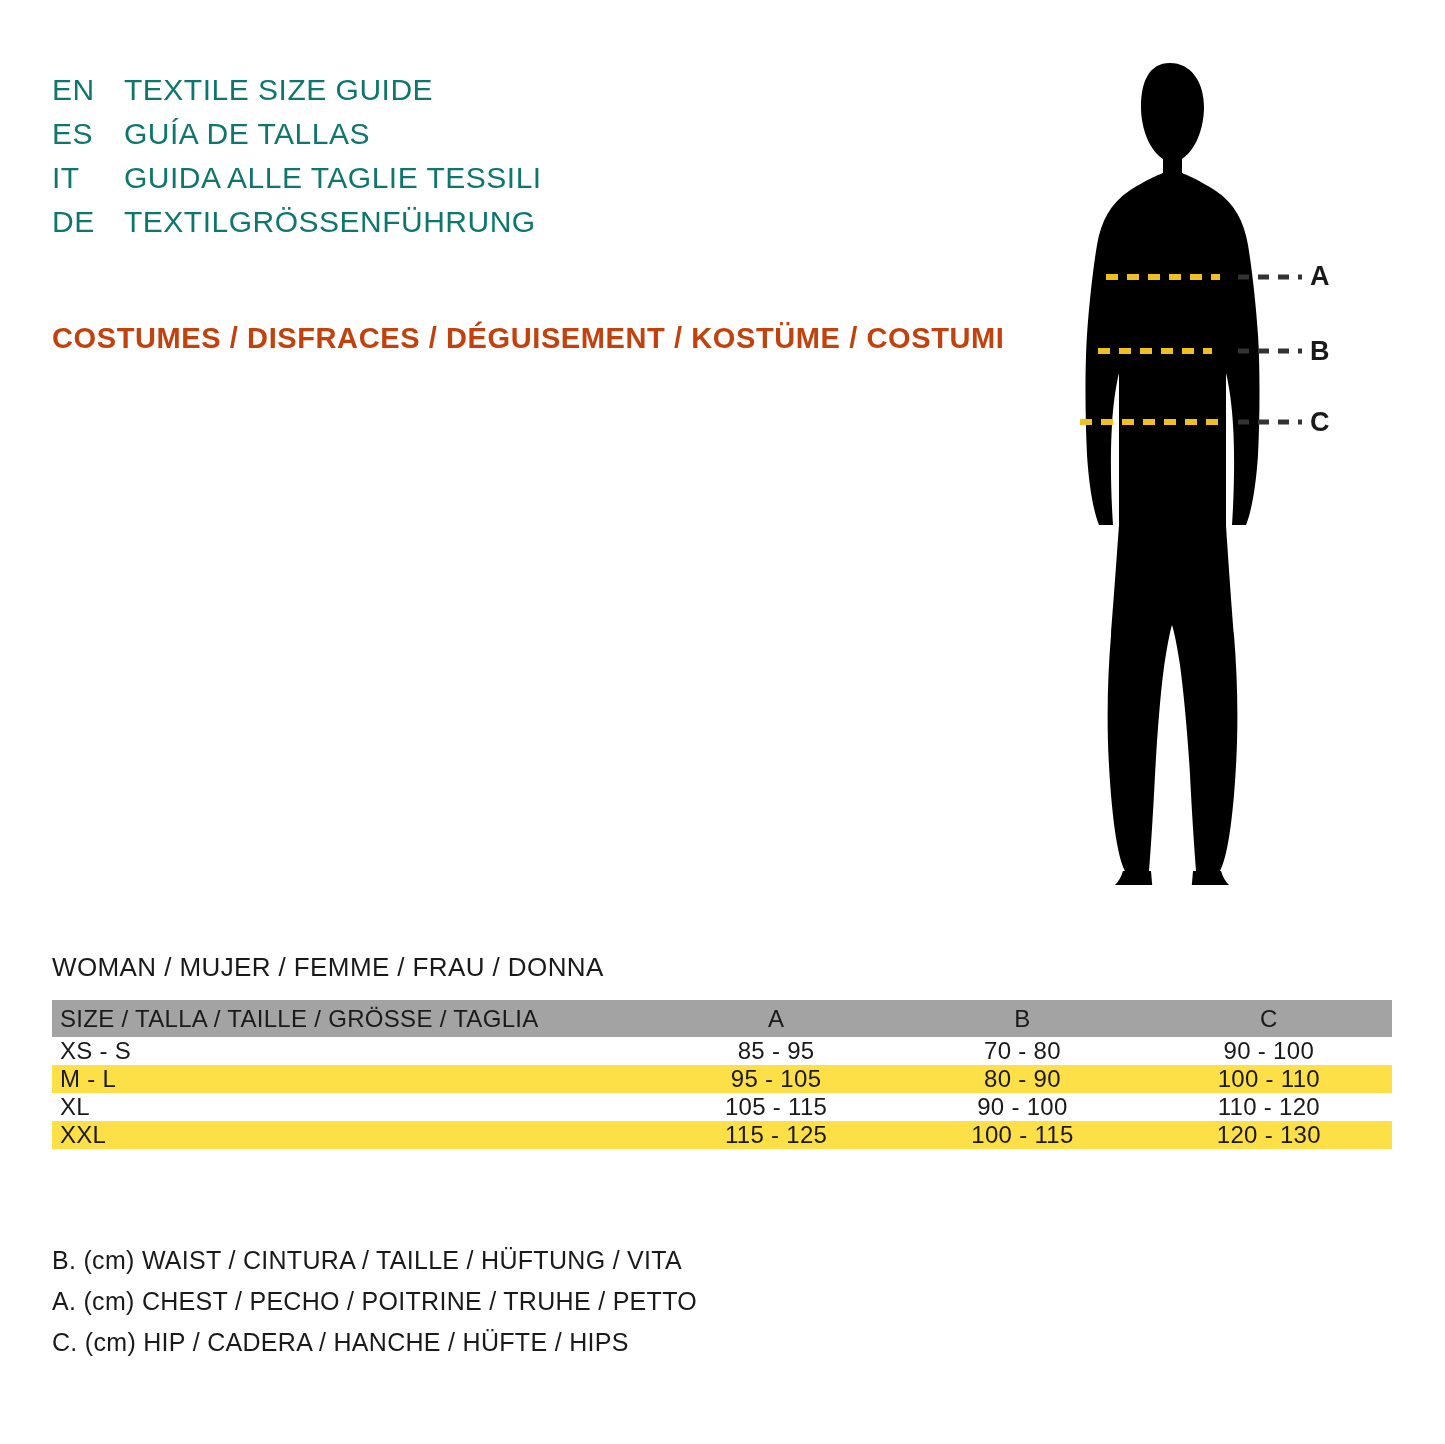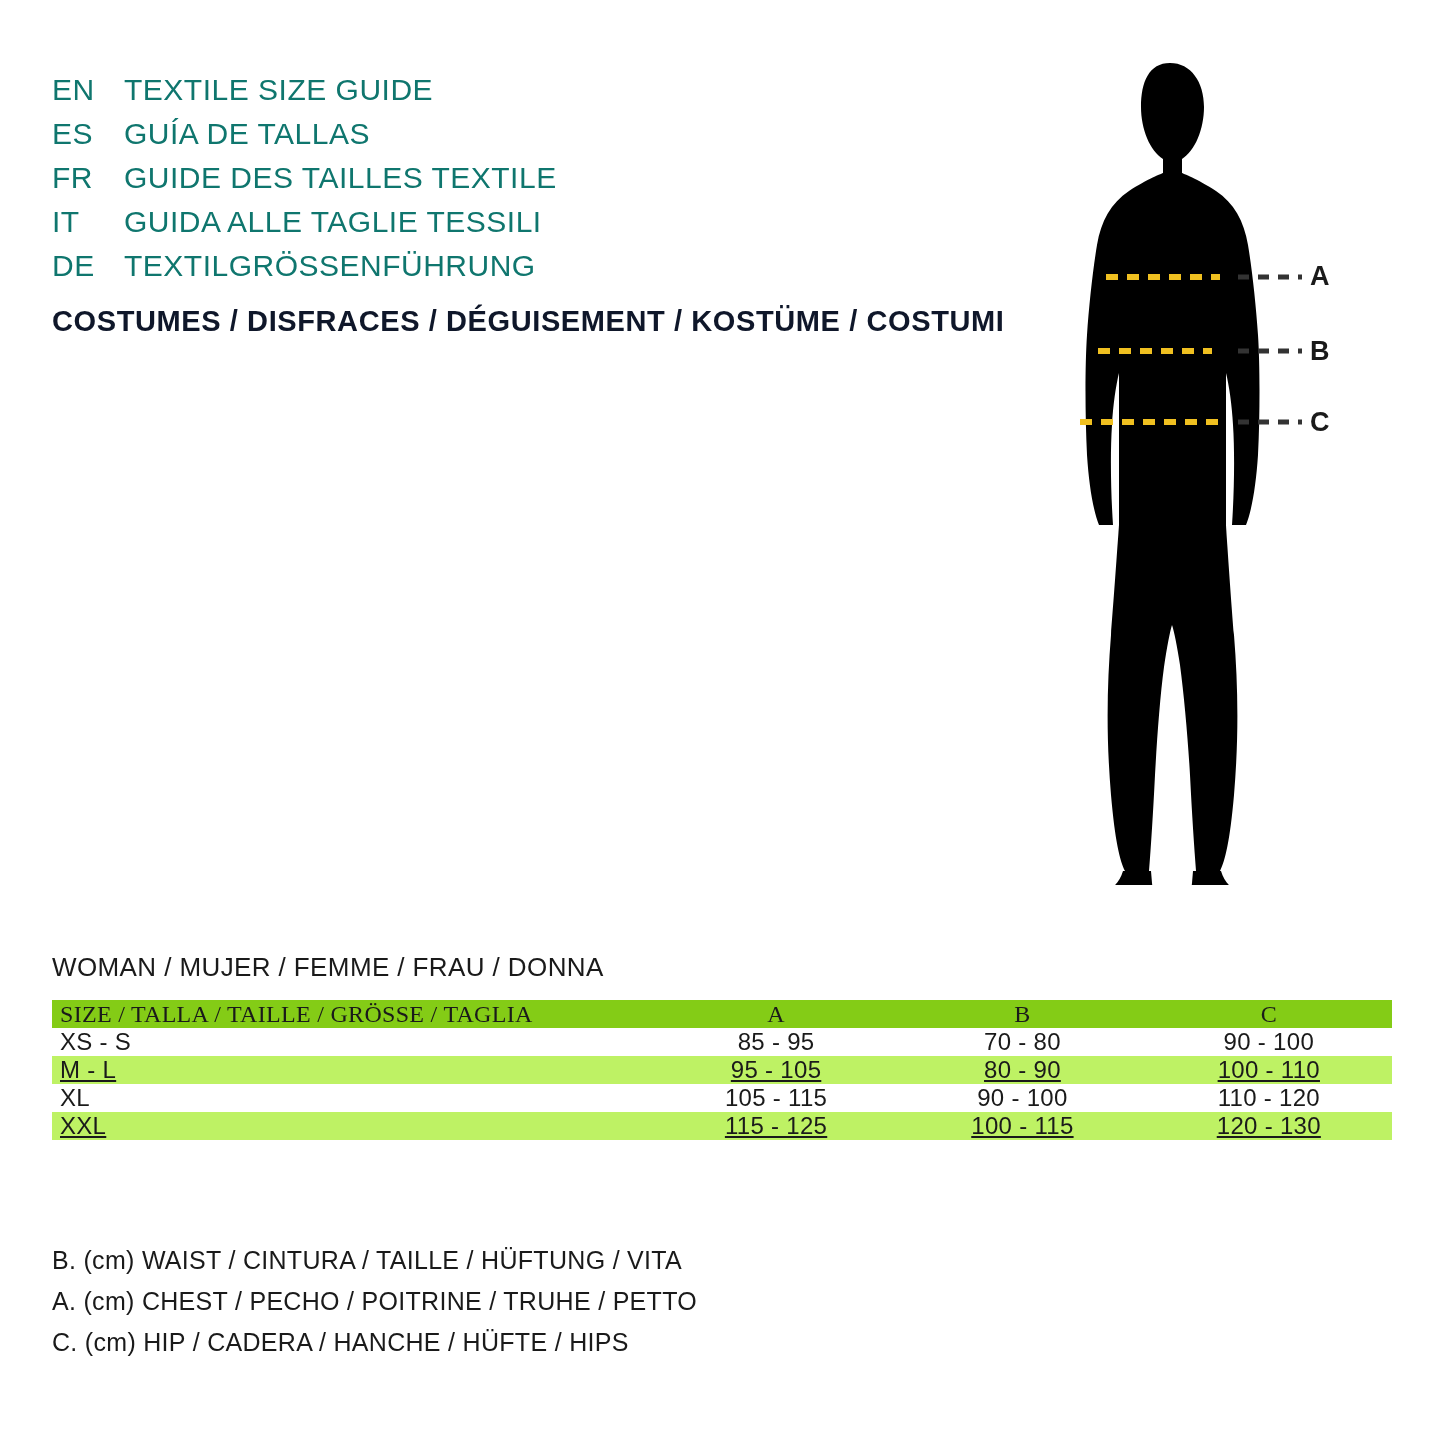--- a/index.html
+++ b/index.html
@@ -34,25 +34,25 @@
   .lang-code {
     width: 72px;
     flex: 0 0 72px;
   }
   .lang-text {
     flex: 1 1 auto;
   }
   .subtitle {
     position: absolute;
     left: 52px;
-    top: 305px;
+    top: 322px;
     font-size: 29px;
     font-weight: bold;
     letter-spacing: 0.6px;
-    color: #0f172a;
+    color: #c2410c;
   }
 
   
   .figure-wrap {
     position: absolute;
     left: 1020px;
     top: 55px;
     width: 370px;
     height: 830px;
   }
@@ -91,42 +91,40 @@
     color: #1a1a1a;
   }
   table.size-table th,
   table.size-table td {
     padding: 0;
     height: 16px;
     font-weight: normal;
     letter-spacing: 0.3px;
   }
   table.size-table thead th {
-    background: #84cc16;
-    height: 28px;
-    font-family: Liberation Serif, serif;
+    background: #a3a3a3;
+    height: 37px;
   }
   table.size-table thead th.c-size {
     text-align: left;
     padding-left: 8px;
   }
   table.size-table tbody td.c-size {
     text-align: left;
     padding-left: 8px;
   }
   table.size-table th.c-m,
   table.size-table td.c-m {
     text-align: center;
   }
   table.size-table tbody tr.even {
     background: #ffffff;
   }
   table.size-table tbody tr.odd {
-    background: #bef264;
-    text-decoration: underline;
+    background: #fde047;
   }
   col.size-col   { width: 600px; }
   col.meas-col   { width: 246px; }
 
   
   .footnotes {
     position: absolute;
     left: 52px;
     top: 1240px;
     font-size: 25px;
@@ -139,24 +137,20 @@
 <body>
 
 <div class="lang-block">
   <div class="lang-row">
     <span class="lang-code">EN</span>
     <span class="lang-text">TEXTILE SIZE GUIDE</span>
   </div>
   <div class="lang-row">
     <span class="lang-code">ES</span>
     <span class="lang-text">GUÍA DE TALLAS</span>
-  </div>
-  <div class="lang-row">
-    <span class="lang-code">FR</span>
-    <span class="lang-text">GUIDE DES TAILLES TEXTILE</span>
   </div>
   <div class="lang-row">
     <span class="lang-code">IT</span>
     <span class="lang-text">GUIDA ALLE TAGLIE TESSILI</span>
   </div>
   <div class="lang-row">
     <span class="lang-code">DE</span>
     <span class="lang-text">TEXTILGRÖSSENFÜHRUNG</span>
   </div>
 </div>

